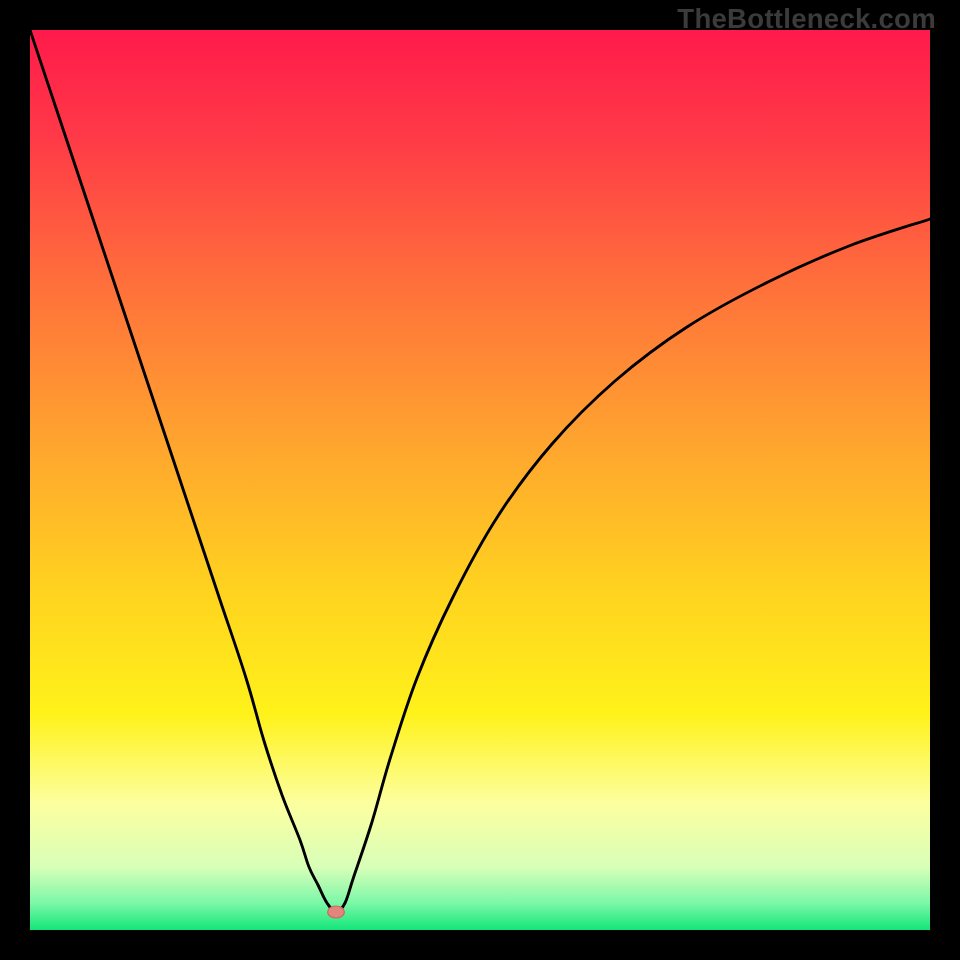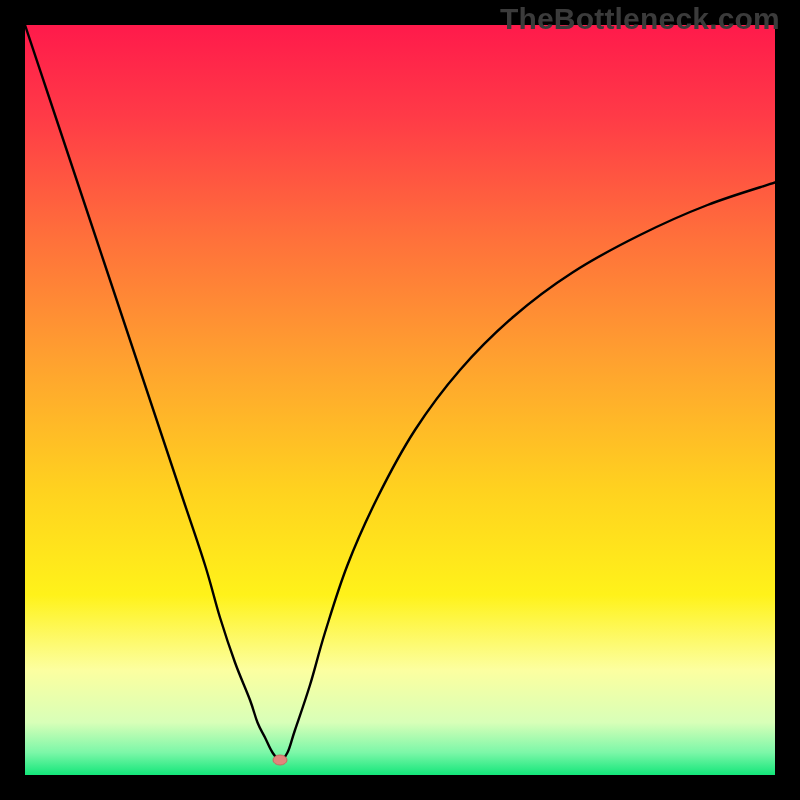--- a/index.html
+++ b/index.html
@@ -15,21 +15,21 @@
     position: relative;
     width: 800px;
     height: 800px;
     background: #000;
   }
   .watermark {
     position: absolute;
     top: 2px;
     right: 20px;
     color: #3b3b3b;
-    font-size: 30px;
+    font-size: 23px;
     font-weight: 600;
     letter-spacing: 0.2px;
     z-index: 5;
   }
   .plot-area {
     position: absolute;
     left: 25px;
     top: 25px;
     width: 750px;
     height: 750px;

